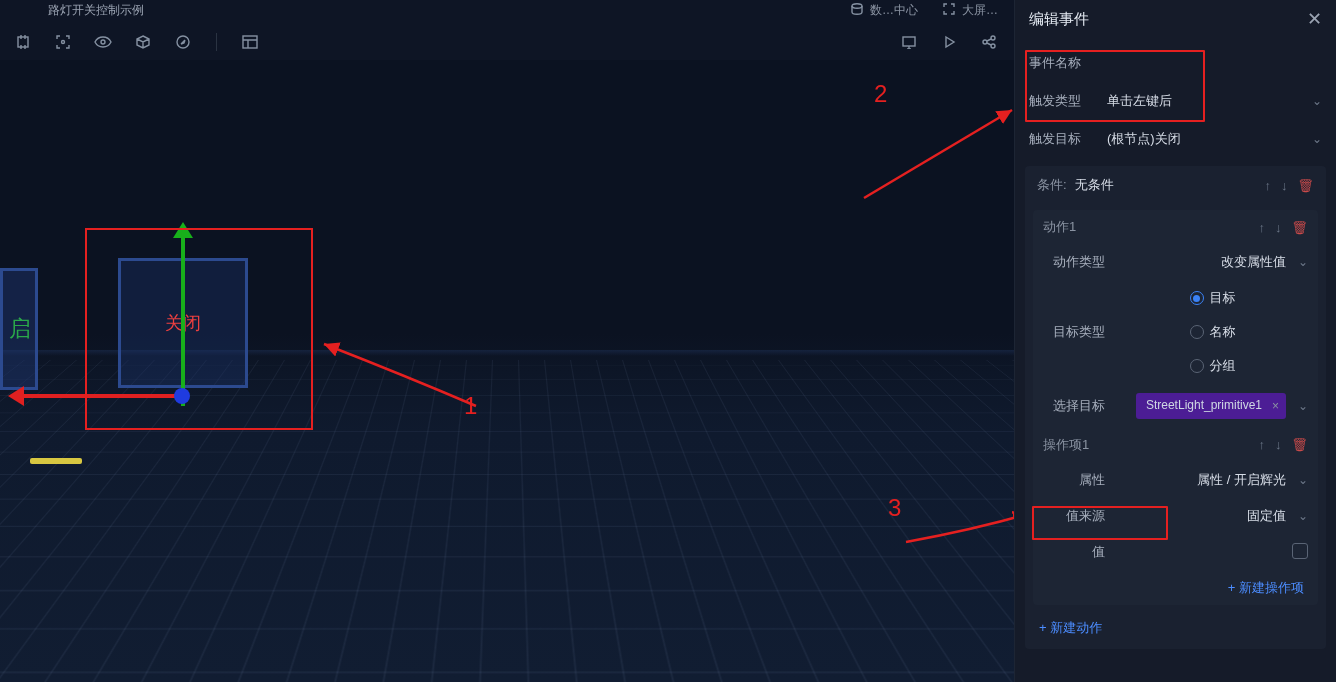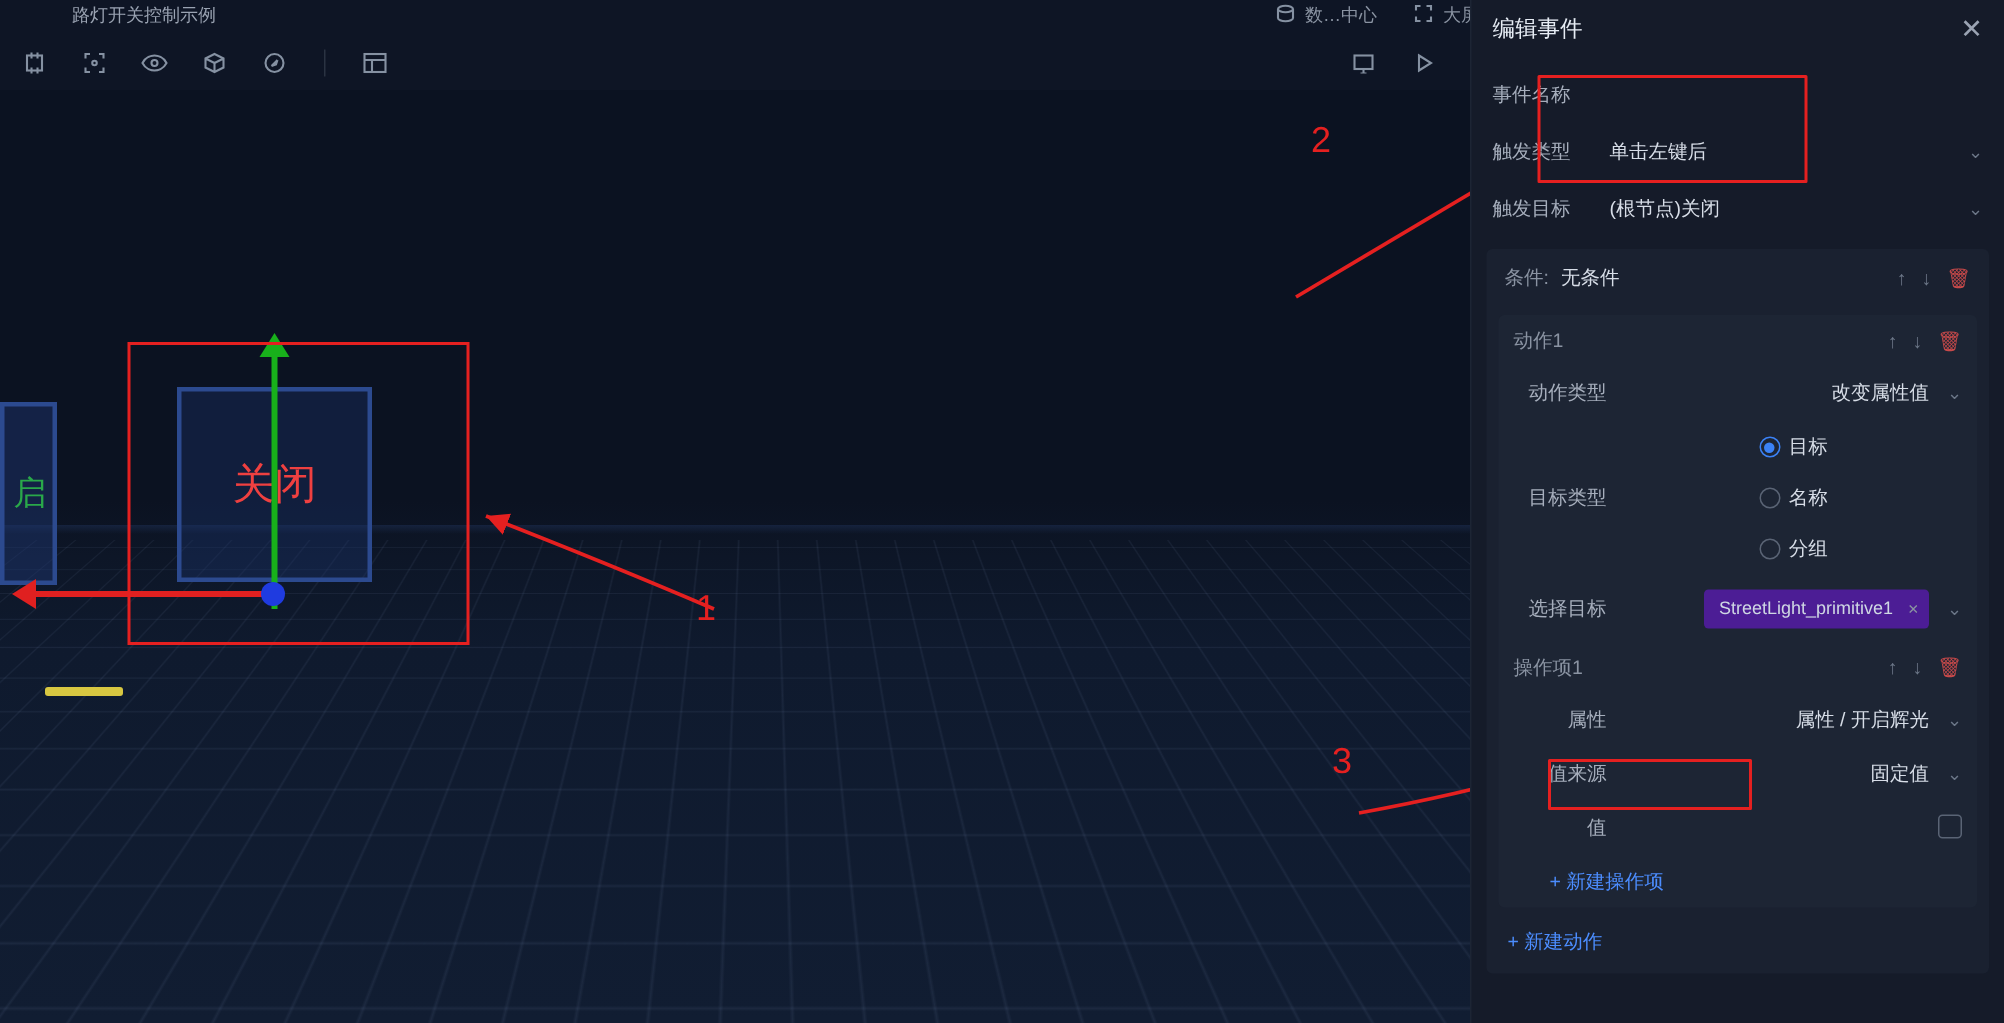--- a/index.html
+++ b/index.html
@@ -74,21 +74,21 @@
     position:absolute; left:85px; top:228px; width:228px; height:202px;
     border: 2px solid #e52020;
     pointer-events:none;
   }
   .cube {
     position:absolute; left:118px; top:258px; width:130px; height:130px;
     border: 3px solid #2c4a8f;
     background: rgba(30,55,115,0.35);
     display:flex; align-items:center; justify-content:center;
   }
-  .cube .label { color:#ef4040; font-size:28px; }
+  .cube .label { color:#ef4040; font-size:18px; }
   .axis-green {
     position:absolute; left:181px; top:236px; width:4px; height:170px;
     background:#18b01b;
   }
   .axis-green::before{
     content:""; position:absolute; left:-8px; top:-14px;
     border-left:10px solid transparent; border-right:10px solid transparent;
     border-bottom:16px solid #18b01b;
   }
   .axis-red {
@@ -108,21 +108,21 @@
     position:absolute; left:30px; top:458px; width:52px; height:6px;
     background:#d8c741; border-radius:2px;
   }
 
   
   .anno-path { position:absolute; pointer-events:none; }
   .anno-num { position:absolute; color:#e52020; font-size:24px; pointer-events:none; }
 
   
   .side-panel {
-    position: absolute; right: 0; top: 0; width: 356px; bottom: 0;
+    position: absolute; right: 0; top: 0; width: 322px; bottom: 0;
     background: #151b29;
     border-left: 1px solid #1d2534;
     display: flex; flex-direction: column;
     overflow-y: auto;
   }
   .panel-header {
     display:flex; align-items:center; justify-content:space-between;
     padding: 8px 14px 14px 14px;
     color:#e6ecf4; font-size:15px; font-weight:500;
   }
@@ -184,21 +184,21 @@
   .tag-pill .x { margin-left:10px; color:#8a93a2; cursor:pointer;}
 
   .checkbox {
     width:16px; height:16px; border:1.5px solid #5a6475; border-radius:3px;
     display:inline-block;
   }
 
   .link-add {
     color:#4c8dff; font-size:13px; padding:8px 14px; cursor:pointer;
   }
-  .link-add.right { text-align:left;margin-left:20px; }
+  .link-add.right { text-align:right;margin-left:20px; }
 
   
   .red-hl {
     position:absolute; border:2px solid #e52020; pointer-events:none;
     border-radius:1px;
   }
   .hl2 { left:1025px; top:50px; width:180px; height:72px; }
   .hl3 { left:1032px; top:506px; width:136px; height:34px; }
 
   svg.stroke { stroke:#8591a2; fill:none; stroke-width:1.4; }

